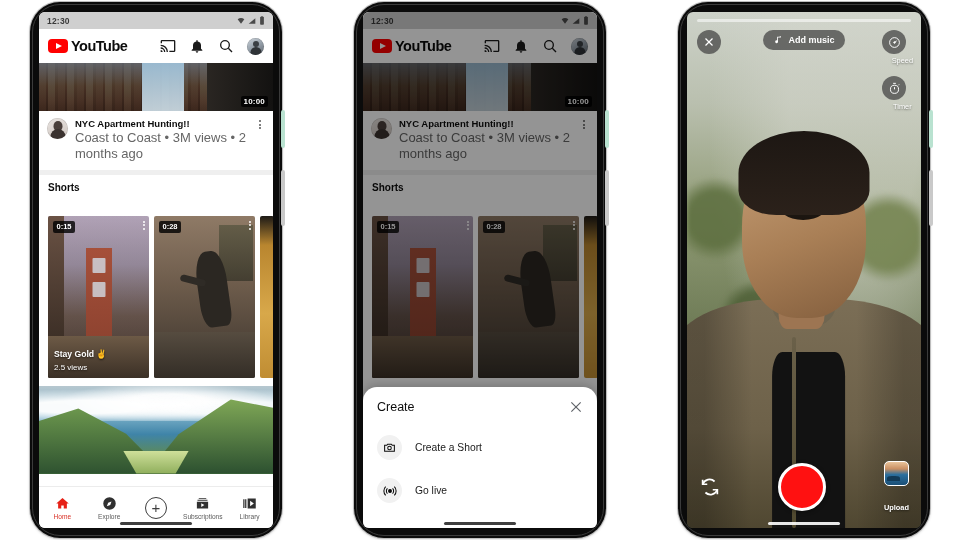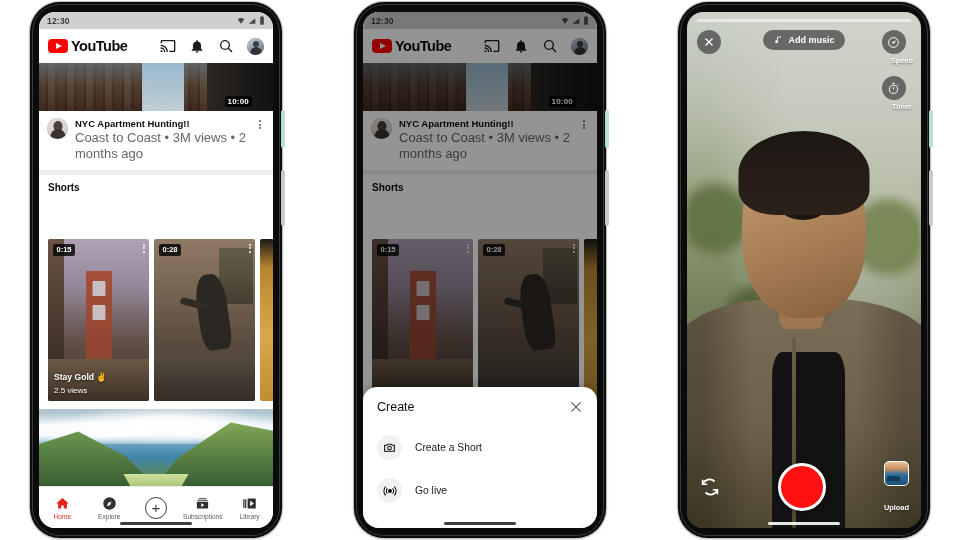--- a/index.html
+++ b/index.html
@@ -26,21 +26,21 @@
   }
   .phone .glass {
     position: absolute; inset: 2px;
     border-radius: 28px;
     border: 1px solid #3b3b3b;
     pointer-events: none;
   }
   .screen {
     position: relative;
     width: 100%; height: 100%;
-    border-radius: 16px;
+    border-radius: 6px;
     overflow: hidden;
     background: #fff;
   }
   .notch-cams {
     position: absolute; top: -8px; left: 0; right: 0;
     height: 10px; pointer-events: none; z-index: 40;
   }
   .btn-power {
     position: absolute; right: -3px; top: 108px; width: 4px; height: 38px;
     border-radius: 2px; background: #b9e2d0;
@@ -102,21 +102,21 @@
   .vid-thumb .sky {
     position:absolute; left:44%; top:0; width:18%; height:100%;
     background: linear-gradient(180deg,#9fc2da,#cfe0ea);
     opacity:.9;
   }
   .vid-thumb .dark {
     position:absolute; right:0; top:0; width:28%; height:100%;
     background: linear-gradient(90deg,#2a2622,#131211);
   }
   .dur-badge {
-    position: absolute; right: 21px; bottom: 4px; background: rgba(0,0,0,.82);
+    position: absolute; right: 5px; bottom: 4px; background: rgba(0,0,0,.82);
     color: #fff; font-size: 8px; font-weight: bold; padding: 1px 3px; border-radius: 2px;
     letter-spacing: .2px;
   }
   .vid-meta { display: flex; padding: 7px 8px 8px 8px; background: #fff; align-items: flex-start; gap: 7px; }
   .ch-avatar {
     width: 21px; height: 21px; border-radius: 50%; flex: 0 0 auto; overflow: hidden;
     background: linear-gradient(160deg,#e8e3e0,#cfc6c0); position: relative;
     box-shadow: inset 0 0 0 .5px rgba(0,0,0,.15);
   }
   .ch-avatar::before { content:''; position:absolute; left:50%; top:14%; transform:translateX(-50%);
@@ -127,21 +127,21 @@
   .vid-title { font-size: 9.5px; font-weight: bold; color: #0d0d0d; line-height: 1.2; }
   .vid-sub { font-size: 13px; color: #666; margin-top: 1px; line-height: 1.2; }
   .kebab { width: 10px; flex: 0 0 auto; display: flex; flex-direction: column;
            align-items: center; gap: 1.5px; padding-top: 2px; }
   .kebab span { width: 2px; height: 2px; border-radius: 50%; background: #575757; }
 
   .divider { height: 5px; background: #efefef; }
 
   
   .shorts-head { padding: 7px 9px 23px 9px; font-size: 10px; font-weight: bold; color: #0d0d0d; background:#fff; }
-  .shorts-row { display: flex; gap: 5px; padding: 0 0 0 9px; background: #fff; margin-top: 23px; }
+  .shorts-row { display: flex; gap: 5px; padding: 0 0 0 9px; background: #fff; }
   .short-card {
     position: relative; width: 101px; height: 162px; border-radius: 2px;
     overflow: hidden; flex: 0 0 auto;
   }
   .short-card.peek { width: 14px; }
   .sc1 {
     background:
       linear-gradient(180deg, rgba(150,140,160,.25) 0%, rgba(40,30,28,.35) 100%),
       linear-gradient(180deg,#b9a9bd 0%,#a295a8 30%,#6f5a4c 62%,#4a3b30 100%);
   }
@@ -340,21 +340,21 @@
     display:flex; align-items:center; justify-content:center; color:#fff;
   }
   .chip {
     background: rgba(70,70,70,.75); color:#fff; border-radius: 13px;
     padding: 5px 10px; display:flex; align-items:center; gap: 5px;
     font-size: 9px; font-weight: bold; margin: 0 auto;
   }
   .side-tools { position:absolute; right: 8px; top: 18px; z-index: 14;
                 display:flex; flex-direction:column; align-items:center; gap: 11px; }
   .tool { display:flex; flex-direction:column; align-items:center; gap: 2px; }
-  .tool-lbl { font-size: 7.4px; color:#fff; font-weight: bold; text-shadow: 0 1px 2px rgba(0,0,0,.5); margin-left: 16px; }
+  .tool-lbl { font-size: 7.4px; color:#fff; font-weight: normal; text-shadow: 0 1px 2px rgba(0,0,0,.5); margin-left: 16px; }
   .cam-bottom {
     position:absolute; left:0; right:0; bottom: 16px; z-index: 14;
     display:flex; align-items:center; justify-content:space-between; padding: 0 12px;
   }
   .flip-btn { width: 22px; height: 22px; color:#fff; }
   .shutter {
     width: 48px; height: 48px; border-radius: 50%; background: #ff1111;
     border: 3.5px solid #fff; box-shadow: 0 1px 4px rgba(0,0,0,.4);
   }
   .upload-wrap { display:flex; flex-direction:column; align-items:center; gap: 17px; }

